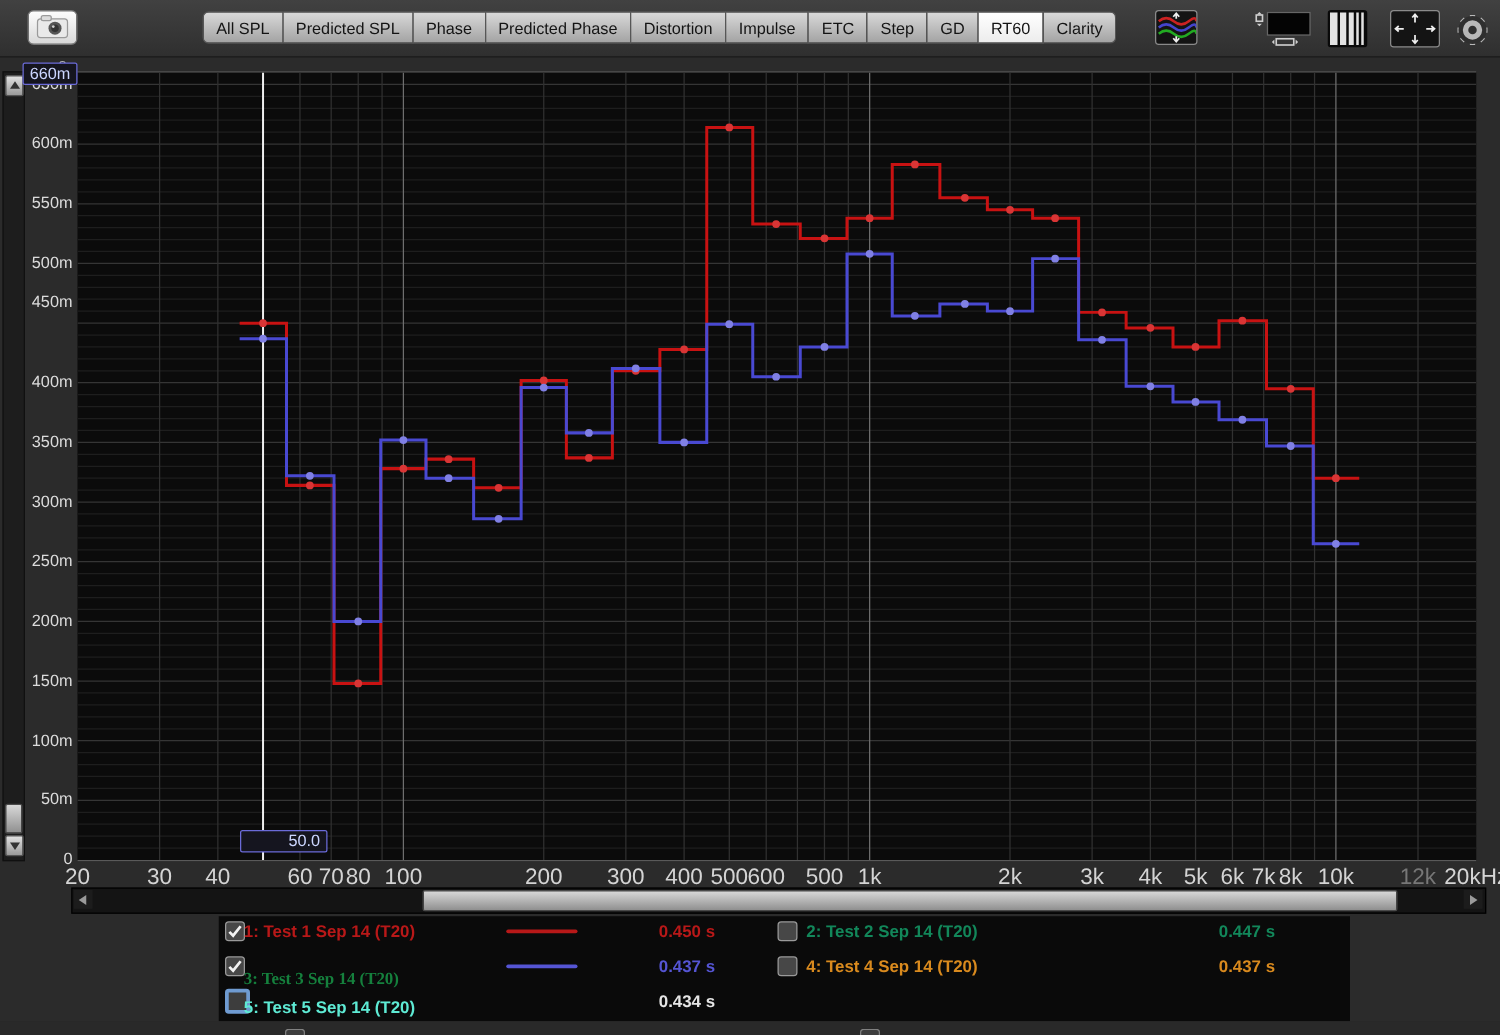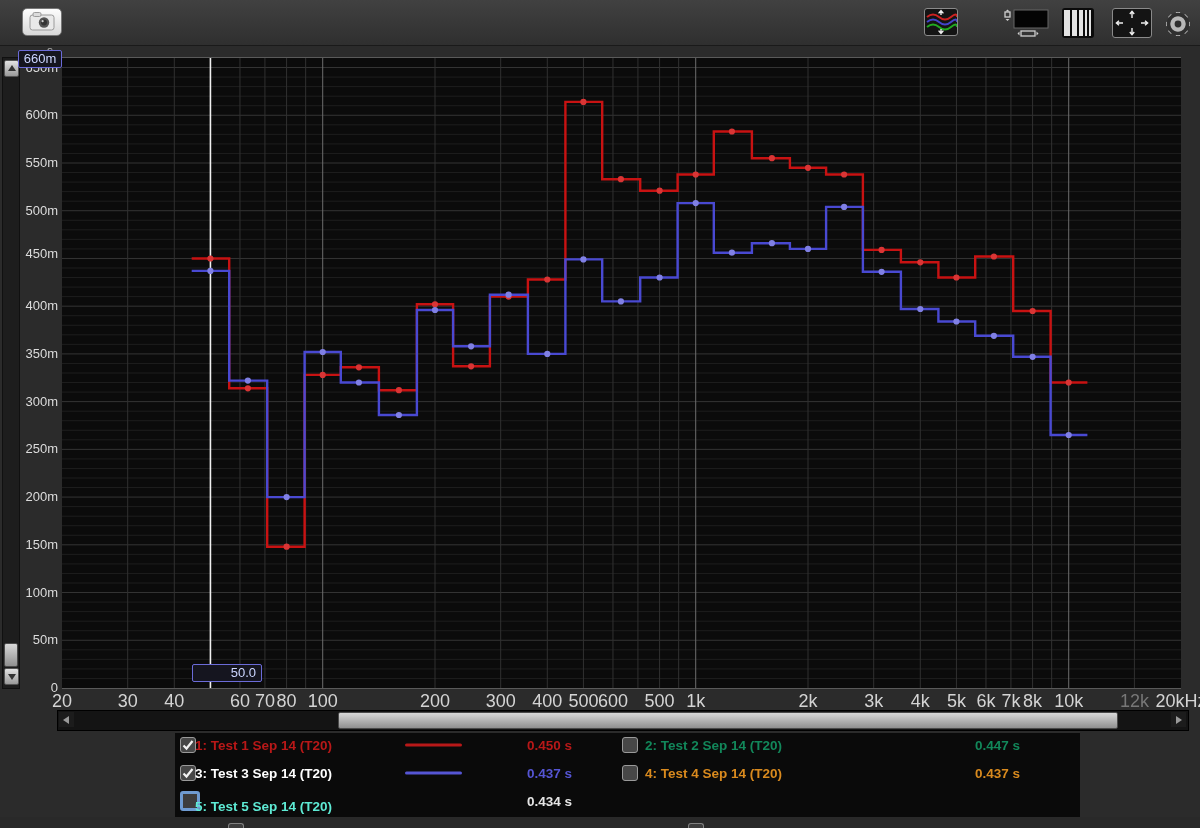--- a/index.html
+++ b/index.html
@@ -58,20 +58,33 @@
   <div class="toolbar">
     <button class="camera-btn">
       <svg width="36" height="24" viewBox="0 0 36 24">
         <rect x="6" y="6" width="24" height="15" rx="2.5" fill="#e9e9e9" stroke="#9a9a9a"></rect>
         <rect x="9" y="3.5" width="8" height="4" rx="1.5" fill="#dcdcdc" stroke="#9a9a9a"></rect>
         <circle cx="20" cy="13.5" r="5.2" fill="#555"></circle>
         <circle cx="20" cy="13.5" r="3" fill="#333"></circle>
         <circle cx="18.6" cy="12.2" r="1.1" fill="#cfcfcf"></circle>
       </svg>
     </button>
+    <div class="tabs" id="tabs">
+        <div class="tab">All SPL</div>
+        <div class="tab">Predicted SPL</div>
+        <div class="tab">Phase</div>
+        <div class="tab">Predicted Phase</div>
+        <div class="tab">Distortion</div>
+        <div class="tab">Impulse</div>
+        <div class="tab">ETC</div>
+        <div class="tab">Step</div>
+        <div class="tab">GD</div>
+        <div class="tab selected">RT60</div>
+        <div class="tab">Clarity</div>
+      </div>
 
     <button class="tool-ic" style="left:924px;width:34px;height:28px;">
       <svg width="32" height="26" viewBox="0 0 32 26">
         <path d="M2 8 Q8 3 14 8 T26 8 T32 8" stroke="#c22" fill="none" stroke-width="2"></path>
         <path d="M2 13 Q8 8 14 13 T26 13 T32 13" stroke="#44c" fill="none" stroke-width="2"></path>
         <path d="M2 18 Q8 13 14 18 T26 18 T32 18" stroke="#2a2" fill="none" stroke-width="2"></path>
         <path d="M16 6 L16 2 M13.6 4.4 L16 1.6 L18.4 4.4" stroke="#eee" fill="none" stroke-width="1.4"></path>
         <path d="M16 20 L16 24 M13.6 21.6 L16 24.4 L18.4 21.6" stroke="#eee" fill="none" stroke-width="1.4"></path>
       </svg>
     </button>
@@ -134,21 +147,21 @@
       <div class="tri" style="left:2.5px;top:5px;border-left:4px solid transparent;border-right:4px solid transparent;border-top:6px solid #333;"></div>
     </div>
   </div>
 
   <div class="y-unit">s</div>
   <div id="yAxis">
       <div class="ylab" style="top: 66.5455px;">650m</div>
       <div class="ylab" style="top: 114.273px;">600m</div>
       <div class="ylab" style="top: 162px;">550m</div>
       <div class="ylab" style="top: 209.727px;">500m</div>
-      <div class="ylab" style="top: 253px;">450m</div>
+      <div class="ylab" style="top: 241px;">450m</div>
       <div class="ylab" style="top: 305.182px;">400m</div>
       <div class="ylab" style="top: 352.909px;">350m</div>
       <div class="ylab" style="top: 400.636px;">300m</div>
       <div class="ylab" style="top: 448.364px;">250m</div>
       <div class="ylab" style="top: 496.091px;">200m</div>
       <div class="ylab" style="top: 543.818px;">150m</div>
       <div class="ylab" style="top: 591.545px;">100m</div>
       <div class="ylab" style="top: 639.273px;">50m</div>
       <div class="ylab" style="top: 687px;">0</div>
     </div>
@@ -344,21 +357,21 @@
         </svg></div>
       <div class="lg-txt" style="left: 20px; top: 12px; color: rgb(184, 24, 24);">1: Test 1 Sep 14 (T20)</div>
       <div class="lg-line" style="left: 230px; top: 12px; background: rgb(184, 24, 24);"></div>
       <div class="lg-txt" style="left: 352px; top: 12px; color: rgb(184, 24, 24);">0.450 s</div>
       <div class="lg-cb" style="left: 447px; top: 12px;"></div>
       <div class="lg-txt" style="left: 470px; top: 12px; color: rgb(18, 135, 90);">2: Test 2 Sep 14 (T20)</div>
       <div class="lg-txt" style="left: 800px; top: 12px; color: rgb(18, 135, 90);">0.447 s</div>
       <div class="lg-cb" style="left: 5px; top: 40px;"><svg width="14" height="14" viewBox="0 0 14 14">
           <polyline points="2.5,7.5 5.5,10.5 11.5,3" fill="none" stroke="#f2f2f2" stroke-width="2.2"></polyline>
         </svg></div>
-      <div class="lg-txt" style="left: 20px; top: 40px; color: #ffffff;">3: Test 3 Sep 14 (T20)</div>
+      <div class="lg-txt" style="left: 20px; top: 50px; color: #15803d; font-family: Liberation Serif, serif;">3: Test 3 Sep 14 (T20)</div>
       <div class="lg-line" style="left: 230px; top: 40px; background: rgb(85, 85, 212);"></div>
       <div class="lg-txt" style="left: 352px; top: 40px; color: rgb(85, 85, 212);">0.437 s</div>
       <div class="lg-cb" style="left: 447px; top: 40px;"></div>
       <div class="lg-txt" style="left: 470px; top: 40px; color: rgb(217, 138, 30);">4: Test 4 Sep 14 (T20)</div>
       <div class="lg-txt" style="left: 800px; top: 40px; color: rgb(217, 138, 30);">0.437 s</div>
       <div class="lg-cb focused" style="left: 5px; top: 68px;"></div>
       <div class="lg-txt" style="left: 20px; top: 73px; color: #5eead4;">5: Test 5 Sep 14 (T20)</div>
       <div class="lg-txt" style="left: 352px; top: 68px; color: #e5e5e5;">0.434 s</div>
     </div>
 

